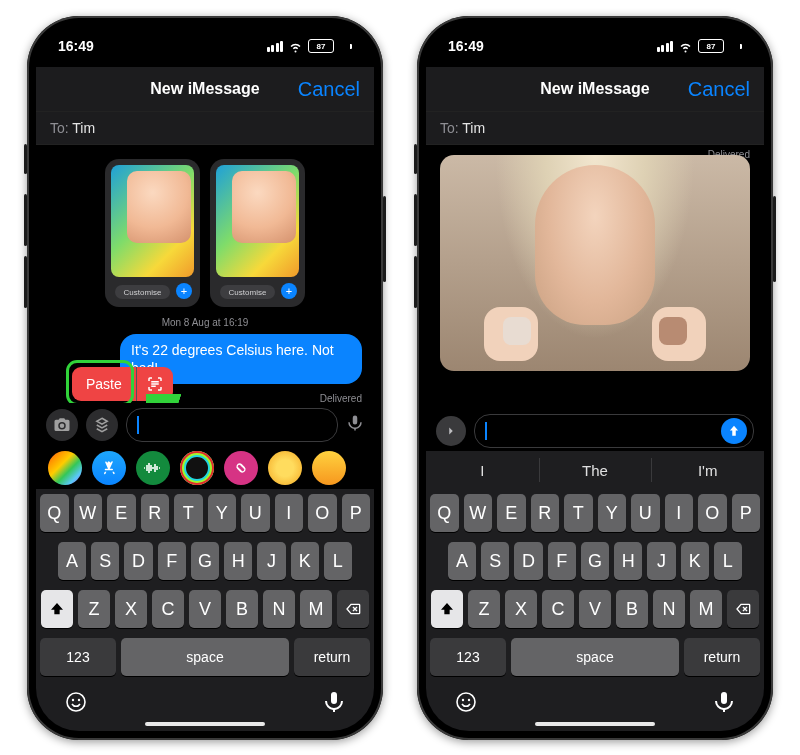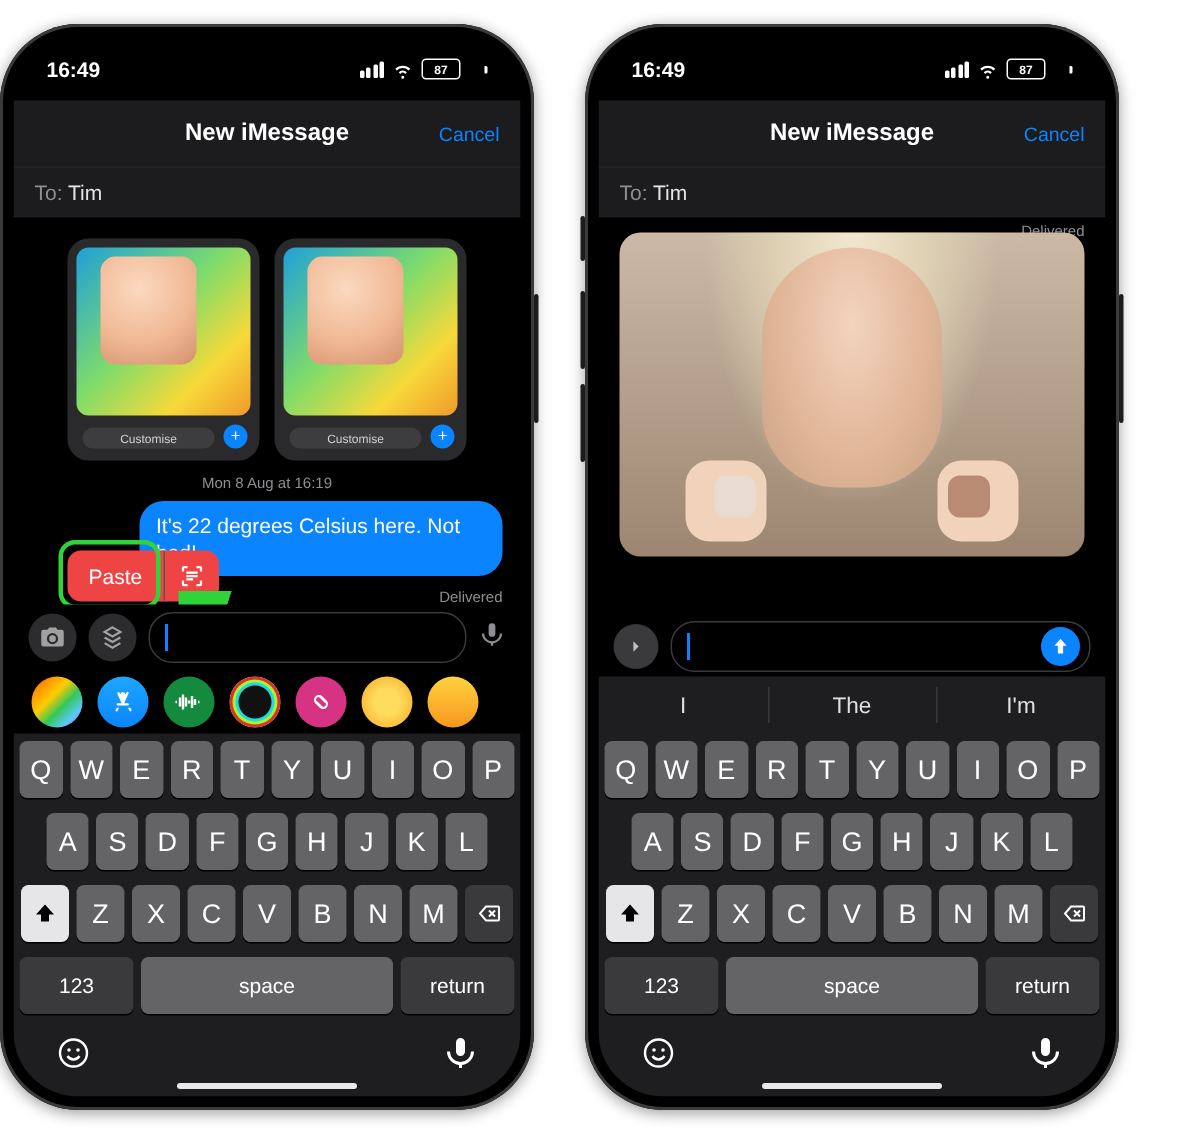--- a/index.html
+++ b/index.html
@@ -1,16 +1,16 @@
 <!DOCTYPE html>
 <html><head>
 <meta charset="utf-8">
 <style>
   html,body{margin:0;padding:0;background:#fff;font-family:-apple-system,Helvetica,Arial,sans-serif}
-  .stage{display:flex;gap:34px;align-items:flex-start;padding:16px 0}
+  .stage{display:flex;gap:34px;justify-content:center;align-items:flex-start;padding:16px 0}
   .phone{width:356px;height:724px;border-radius:52px;background:#000;position:relative;box-shadow:0 0 0 2px #3a3a3a inset,0 2px 10px rgba(0,0,0,.4)}
   .bezel{position:absolute;inset:9px;border-radius:43px;background:#000;overflow:hidden}
   .notch{position:absolute;top:0;left:50%;transform:translateX(-50%);width:136px;height:26px;background:#000;border-radius:0 0 18px 18px;z-index:50}
   .sidebtn{position:absolute;background:#1c1c1c;border-radius:2px}
   .sidebtn.r1{right:-3px;top:180px;width:3px;height:86px}
   .sidebtn.l1{left:-3px;top:128px;width:3px;height:30px}
   .sidebtn.l2{left:-3px;top:178px;width:3px;height:52px}
   .sidebtn.l3{left:-3px;top:240px;width:3px;height:52px}
   .screen{position:absolute;inset:0;background:#000;color:#fff;display:flex;flex-direction:column}
 
@@ -21,34 +21,34 @@
   .sig i{width:3px;background:#fff;border-radius:1px}
   .sig i:nth-child(1){height:5px}.sig i:nth-child(2){height:7px}.sig i:nth-child(3){height:9px}.sig i:nth-child(4){height:11px}
   .wifi{width:15px;height:15px}
   .batt{display:flex;align-items:center;gap:16px}
   .batt .pill{width:24px;height:12px;border:1px solid #fff;border-radius:3px;display:flex;align-items:center;justify-content:center;font-size:8px;font-weight:700}
   .batt .cap{width:2px;height:5px;background:#fff;border-radius:0 1px 1px 0}
 
   
   .navhdr{height:44px;display:flex;align-items:center;justify-content:center;position:relative;border-bottom:1px solid #222;background:#1c1c1e}
   .navhdr .title{font-size:16px;font-weight:700}
-  .navhdr .cancel{position:absolute;right:14px;color:#0a84ff;font-size:13px}
+  .navhdr .cancel{position:absolute;right:14px;color:#0a84ff;font-size:20px}
 
   
   .tofield{background:#1c1c1e;border-bottom:1px solid #222;padding:8px 14px;font-size:14px}
   .tofield .lbl{color:#8e8e93}
   .tofield .val{color:#e5e5e5}
 
   
   .conv{flex:1;background:#000;position:relative;padding:8px 12px 0;font-size:13px;overflow:hidden}
   .delivered{position:absolute;right:14px;top:4px;font-size:10px;color:#8e8e93}
 
   
   .thumbrow{display:flex;gap:10px;justify-content:center;margin-top:6px}
-  .thumb{width:128px;height:148px;border-radius:14px;background:#2a2a2c;position:relative;overflow:hidden}
+  .thumb{width:95px;height:148px;border-radius:14px;background:#2a2a2c;position:relative;overflow:hidden}
   .thumb .wp{position:absolute;top:6px;left:6px;right:6px;bottom:30px;border-radius:8px;background:linear-gradient(135deg,#1fa0d8 0%,#7fdc6a 45%,#f7d93a 75%,#f09a2a 100%)}
   .thumb .baby{position:absolute;top:12px;left:22px;width:64px;height:72px;border-radius:10px;background:radial-gradient(circle at 40% 30%,#fbd9c0 0%,#f1b995 55%,#d4916d 100%)}
   .thumb .cust{position:absolute;bottom:8px;left:10px;right:30px;height:14px;border-radius:7px;background:#3d3d40;font-size:8px;display:flex;align-items:center;justify-content:center;color:#d0d0d2}
   .thumb .plus{position:absolute;bottom:8px;right:8px;width:16px;height:16px;border-radius:50%;background:#0a84ff;display:flex;align-items:center;justify-content:center;font-size:11px}
   .stamp{text-align:center;font-size:10px;color:#8e8e93;margin:10px 0 6px}
   .bubble{background:#0a84ff;color:#fff;border-radius:16px;padding:7px 11px;max-width:220px;margin-left:auto;font-size:14px;line-height:1.3;position:relative}
 
   
   .paste-pop{position:absolute;left:36px;bottom:2px;display:flex;align-items:center;gap:0;background:#ef4444;border-radius:9px;height:34px;overflow:visible;z-index:20}
   .paste-pop .p{padding:0 14px;font-size:14px;line-height:34px;border-right:1px solid #555}

